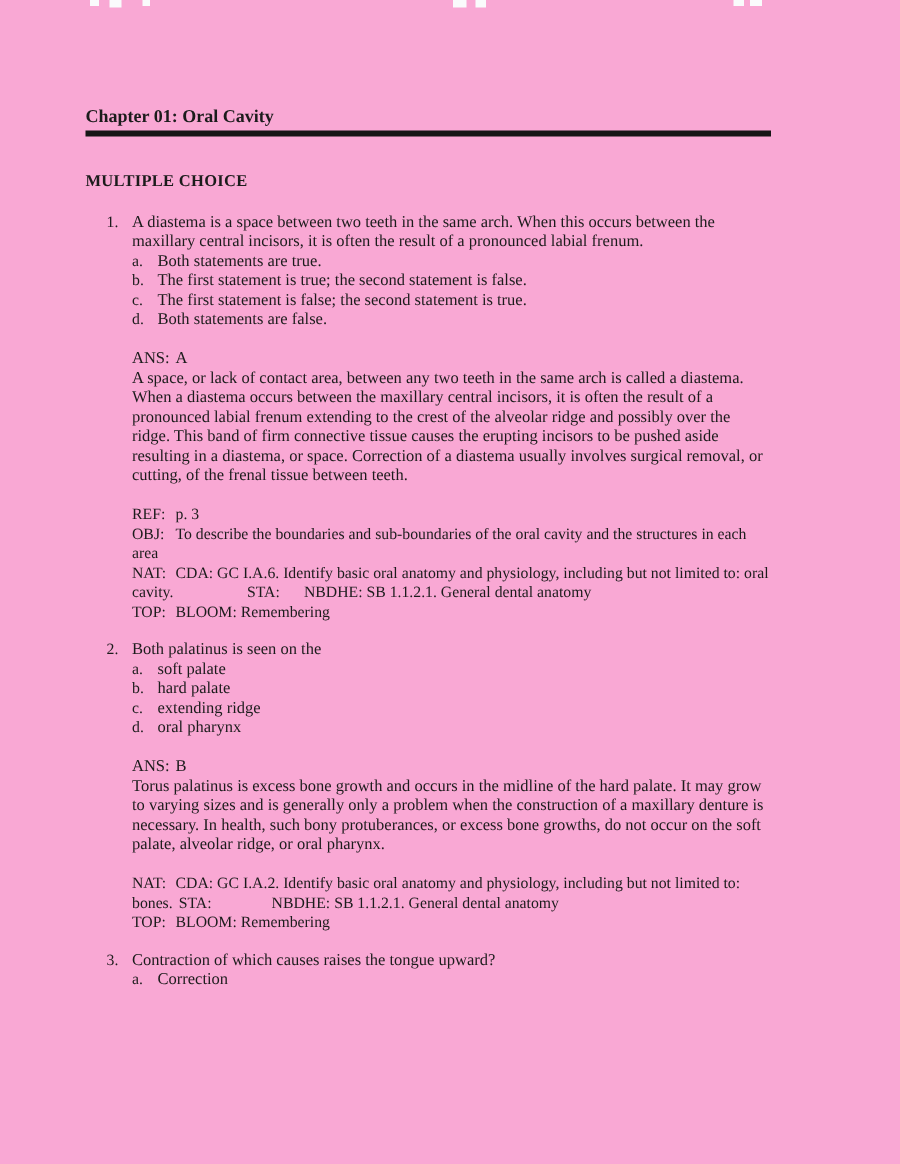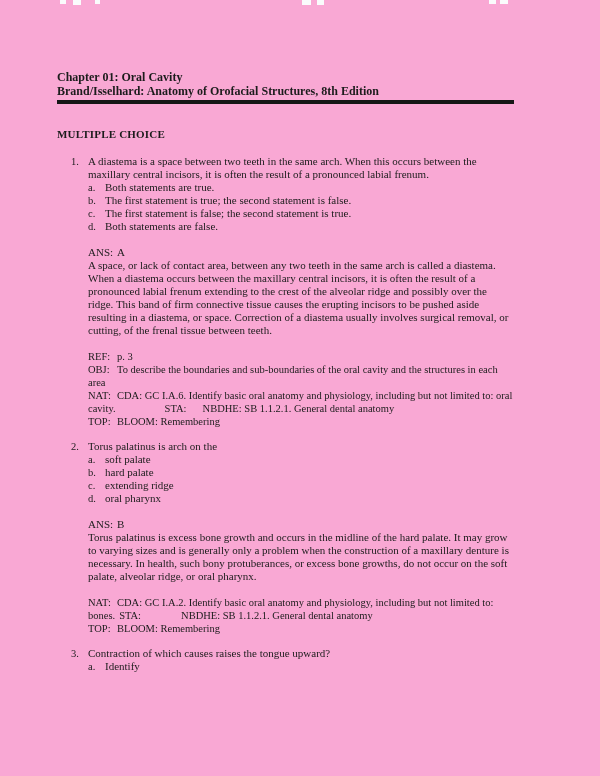--- a/index.html
+++ b/index.html
@@ -107,21 +107,20 @@
   <div class="artifact" style="left:95px;top:0;width:5px;height:4px;"></div>
   <div class="artifact" style="left:302px;top:0;width:9px;height:5px;"></div>
   <div class="artifact" style="left:317px;top:0;width:7px;height:5px;"></div>
   <div class="artifact" style="left:489px;top:0;width:7px;height:4px;"></div>
   <div class="artifact" style="left:500px;top:0;width:8px;height:4px;"></div>
 
   <div class="content">
 
     <div class="doc-header">
       <div>Chapter 01: Oral Cavity</div>
-      <div>Brand/Isselhard: Anatomy of Orofacial Structures, 8th Edition</div>
     </div>
 
     <div class="section-title">MULTIPLE CHOICE</div>
 
     <div class="questions">
 
       <div class="q">
         <div class="q-num">1.</div>
         <div class="q-body">
           <p class="stem">A diastema is a space between two teeth in the same arch. When this occurs between the maxillary central incisors, it is often the result of a pronounced labial frenum.</p>
@@ -152,21 +151,21 @@
             <p class="meta"><span class="mlabel">OBJ:</span><span>To describe the boundaries and sub-boundaries of the oral cavity and the structures in each area</span></p>
             <p class="meta"><span class="mlabel">NAT:</span><span>CDA: GC I.A.6. Identify basic oral anatomy and physiology, including but not limited to: oral cavity.</span><span class="sp w49"></span><span class="sp w38">STA:</span><span>NBDHE: SB 1.1.2.1. General dental anatomy</span></p>
             <p class="meta"><span class="mlabel">TOP:</span><span>BLOOM: Remembering</span></p>
           </div>
         </div>
       </div>
 
       <div class="q">
         <div class="q-num">2.</div>
         <div class="q-body">
-          <p class="stem">Torus palatinus is arch on the</p>
+          <p class="stem">Both palatinus is seen on the</p>
           <div class="options">
             <div class="opt">
                 <span class="opt-letter">a.</span>
                 <span class="opt-text">soft palate</span>
               </div>
             <div class="opt">
                 <span class="opt-letter">b.</span>
                 <span class="opt-text">hard palate</span>
               </div>
             <div class="opt">
@@ -189,21 +188,21 @@
         </div>
       </div>
 
       <div class="q">
         <div class="q-num">3.</div>
         <div class="q-body">
           <p class="stem">Contraction of which causes raises the tongue upward?</p>
           <div class="options">
             <div class="opt">
                 <span class="opt-letter">a.</span>
-                <span class="opt-text">Identify</span>
+                <span class="opt-text">Correction</span>
               </div>
           </div>
         </div>
       </div>
 
     </div>
   </div>
 </div>
 
 </body></html>

